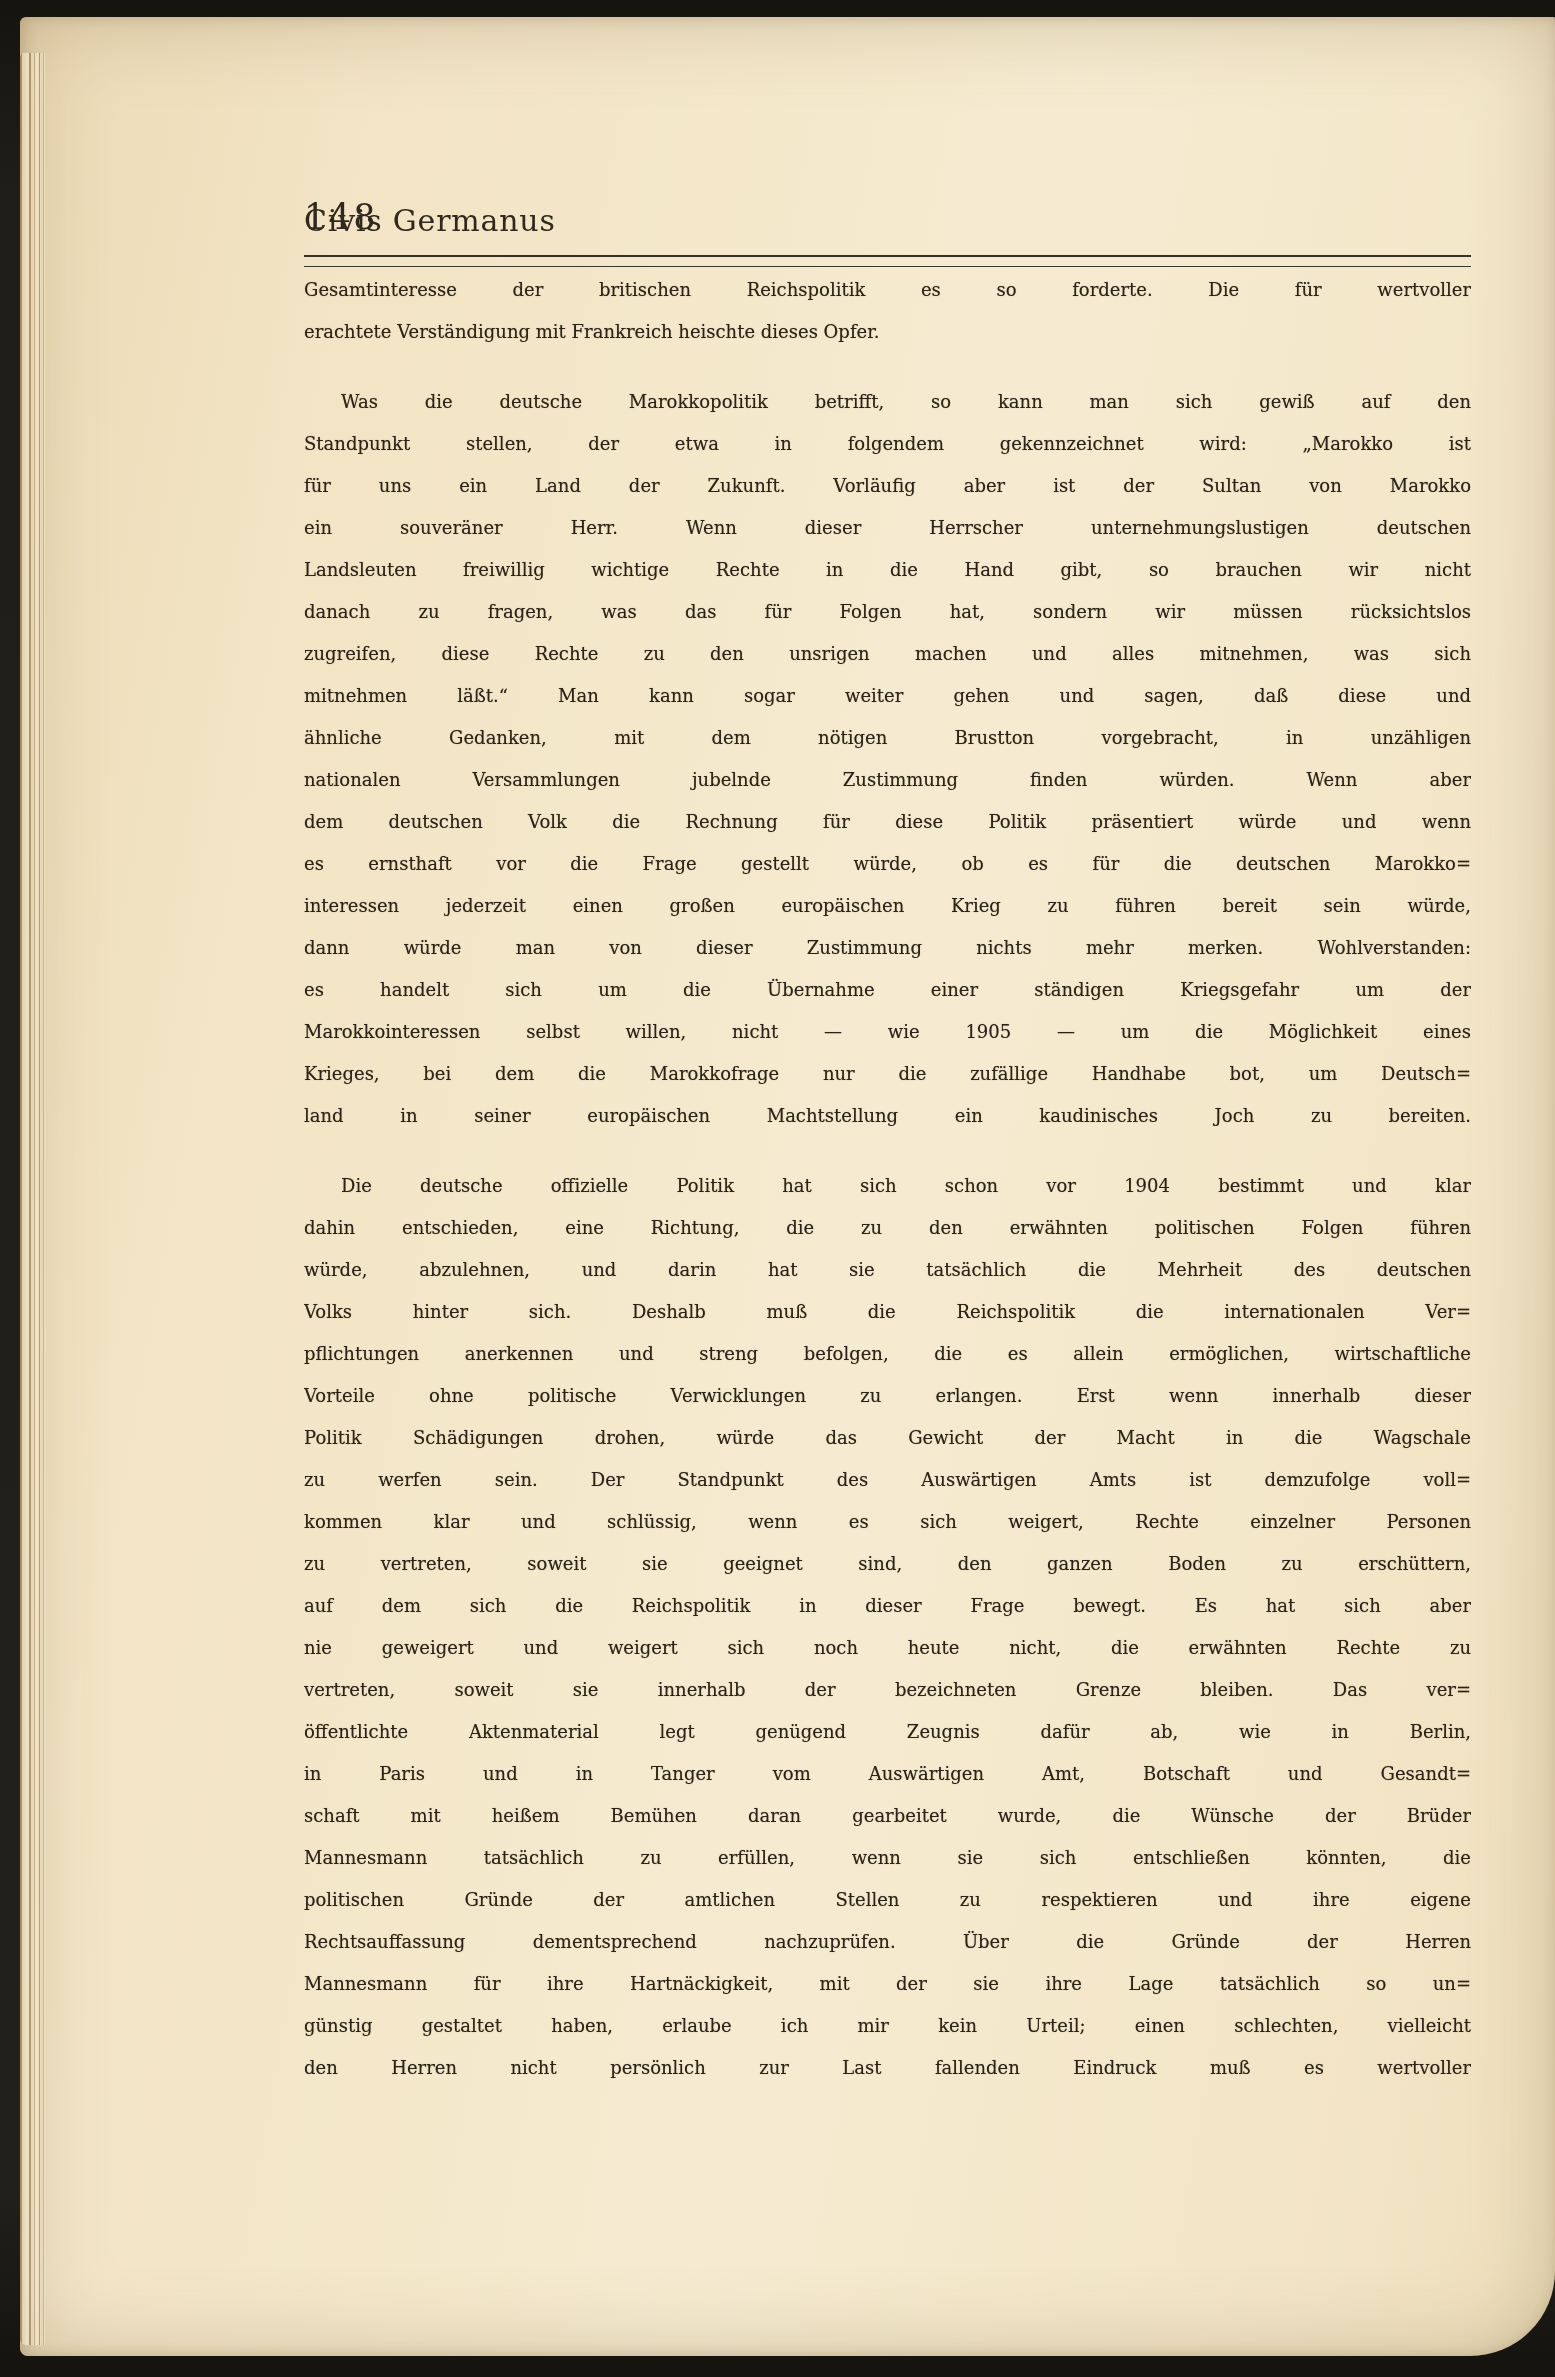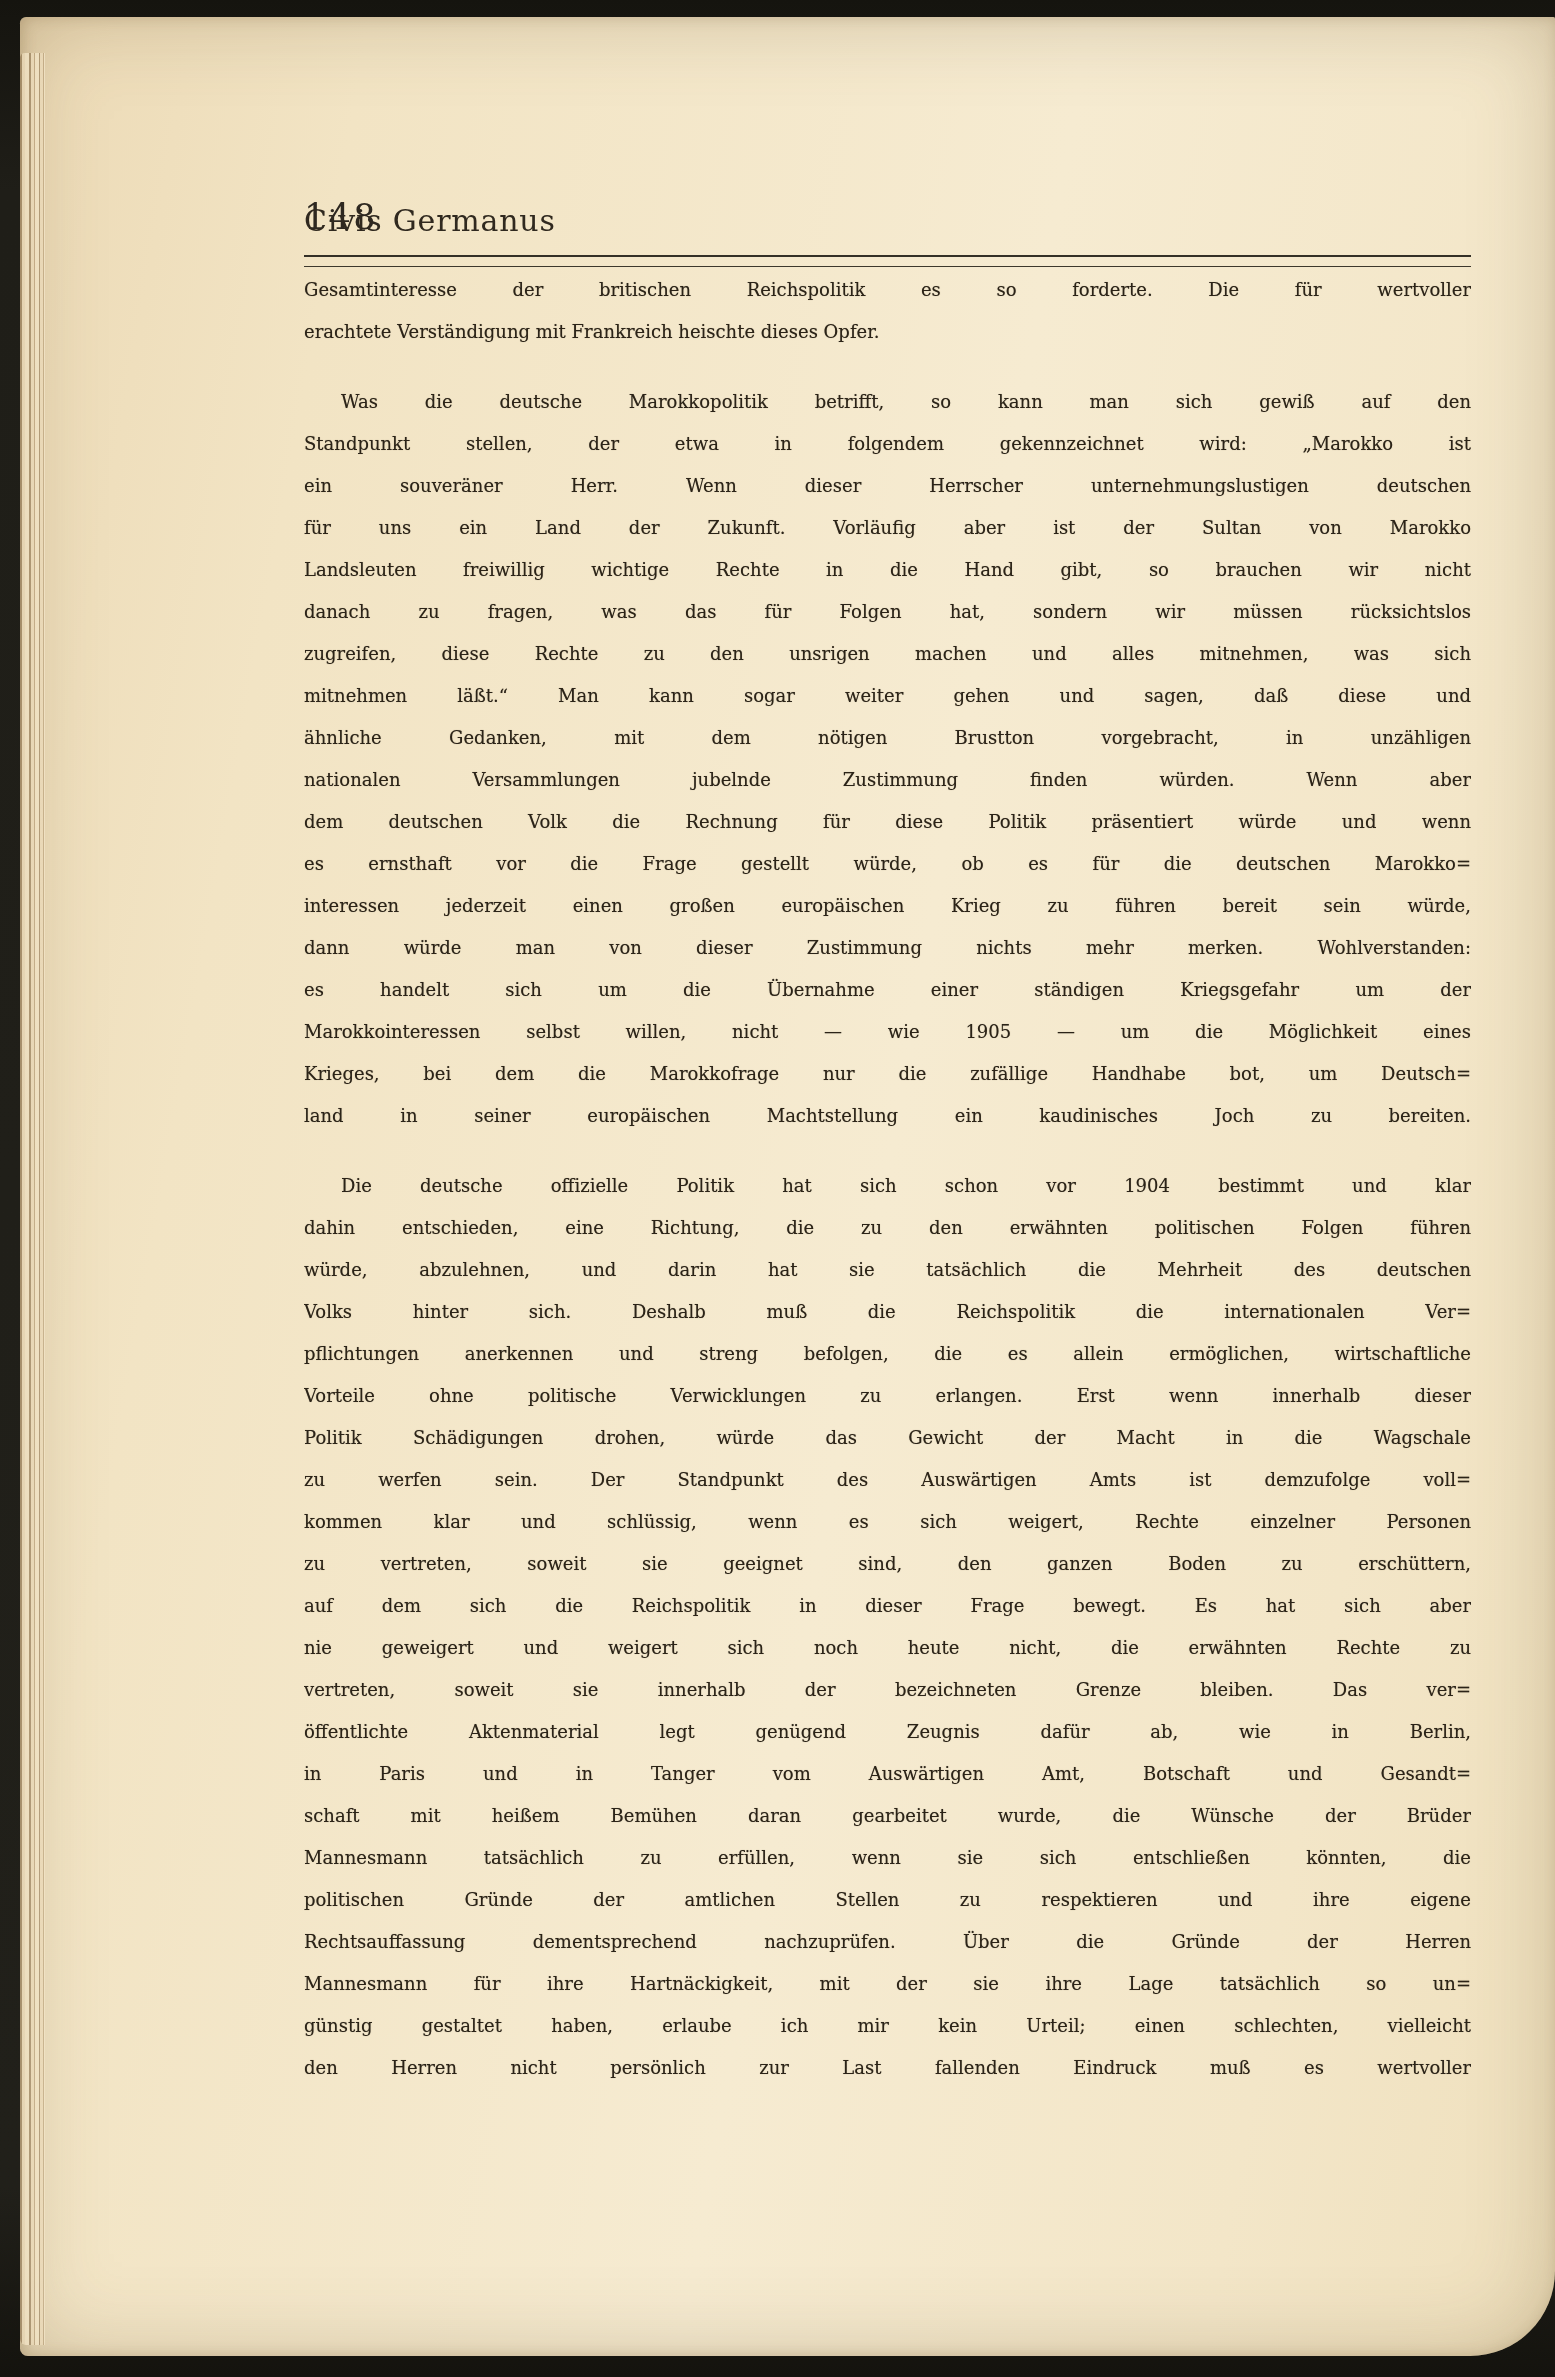--- a/index.html
+++ b/index.html
@@ -56,22 +56,22 @@
       <div class="running-title">Civis Germanus</div>
     </div>
 
     <div class="col header-rule"></div>
 
     <div class="col body-text">
         <div class="line">Gesamtinteresse der britischen Reichspolitik es so forderte. Die für wertvoller</div>
         <div class="line no-just">erachtete Verständigung mit Frankreich heischte dieses Opfer.</div>
         <div class="line indent">Was die deutsche Marokkopolitik betrifft, so kann man sich gewiß auf den</div>
         <div class="line">Standpunkt stellen, der etwa in folgendem gekennzeichnet wird: „Marokko ist</div>
+        <div class="line">für uns ein Land der Zukunft. Vorläufig aber ist der Sultan von Marokko</div>
         <div class="line">ein souveräner Herr. Wenn dieser Herrscher unternehmungslustigen deutschen</div>
-        <div class="line">für uns ein Land der Zukunft. Vorläufig aber ist der Sultan von Marokko</div>
         <div class="line">Landsleuten freiwillig wichtige Rechte in die Hand gibt, so brauchen wir nicht</div>
         <div class="line">danach zu fragen, was das für Folgen hat, sondern wir müssen rücksichtslos</div>
         <div class="line">zugreifen, diese Rechte zu den unsrigen machen und alles mitnehmen, was sich</div>
         <div class="line">mitnehmen läßt.“ Man kann sogar weiter gehen und sagen, daß diese und</div>
         <div class="line">ähnliche Gedanken, mit dem nötigen Brustton vorgebracht, in unzähligen</div>
         <div class="line">nationalen Versammlungen jubelnde Zustimmung finden würden. Wenn aber</div>
         <div class="line">dem deutschen Volk die Rechnung für diese Politik präsentiert würde und wenn</div>
         <div class="line">es ernsthaft vor die Frage gestellt würde, ob es für die deutschen Marokko=</div>
         <div class="line">interessen jederzeit einen großen europäischen Krieg zu führen bereit sein würde,</div>
         <div class="line">dann würde man von dieser Zustimmung nichts mehr merken. Wohlverstanden:</div>

